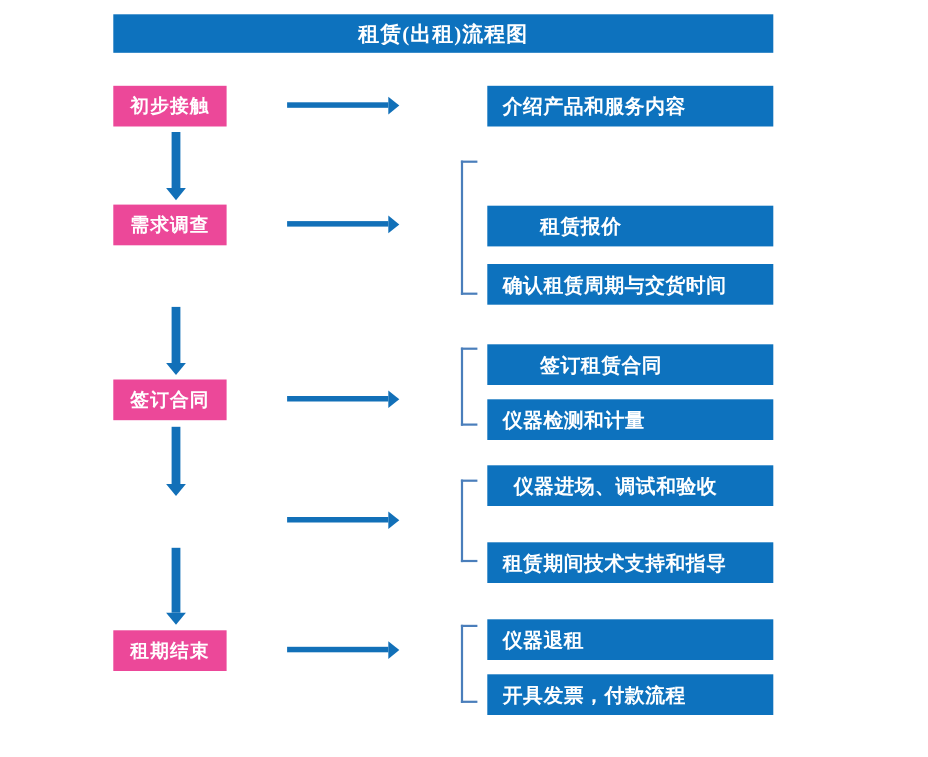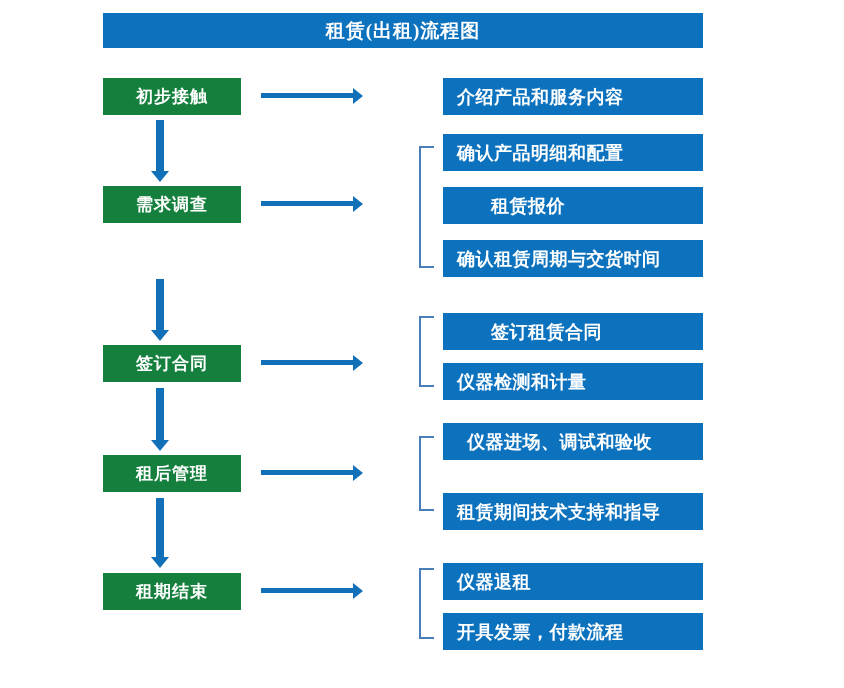--- a/index.html
+++ b/index.html
@@ -12,22 +12,22 @@
   #stage{position:relative;width:844px;height:688px;}
 
   .title-bar{
     position:absolute;left:103px;top:13px;width:600px;height:35px;
     background:#0d72be;color:#ffffff;
     display:flex;align-items:center;justify-content:center;
     font-size:19px;font-weight:bold;letter-spacing:1px;
   }
 
   .stage-box{
-    position:absolute;left:103px;width:138px;height:37px;
-    background:#15803d;color:#ffffff;
+    position:absolute;left:103px;width:103px;height:37px;
+    background:#ec4899;color:#ffffff;
     display:flex;align-items:center;justify-content:center;
     font-size:17px;font-weight:bold;letter-spacing:1px;
   }
 
   .detail-box{
     position:absolute;left:443px;width:260px;height:37px;
     background:#0d72be;color:#ffffff;
     display:flex;align-items:center;
     padding-left:14px;box-sizing:border-box;
     font-size:18px;font-weight:bold;letter-spacing:0.5px;
@@ -70,21 +70,20 @@
 </head>
 <body>
 
 <div id="stage">
 
   <div class="title-bar">租赁(出租)流程图</div>
 
   <div class="stage-box" style="top:78px;">初步接触</div>
   <div class="stage-box" style="top:186px;">需求调查</div>
   <div class="stage-box" style="top:345px;">签订合同</div>
-  <div class="stage-box" style="top:455px;">租后管理</div>
   <div class="stage-box" style="top:573px;">租期结束</div>
 
   <div class="v-arrow" style="left:151px;top:120px;height:62px;">
     <div class="shaft"></div>
     <div class="head"></div>
   </div>
   <div class="v-arrow" style="left:151px;top:279px;height:62px;">
     <div class="shaft"></div>
     <div class="head"></div>
   </div>
@@ -117,21 +116,20 @@
     <div class="shaft"></div>
     <div class="head"></div>
   </div>
 
   <div class="bracket" style="left:419px;top:146px;height:118px;"></div>
   <div class="bracket" style="left:419px;top:316px;height:67px;"></div>
   <div class="bracket" style="left:419px;top:436px;height:71px;"></div>
   <div class="bracket" style="left:419px;top:568px;height:67px;"></div>
 
   <div class="detail-box" style="top:78px;">介绍产品和服务内容</div>
-  <div class="detail-box" style="top:134px;">确认产品明细和配置</div>
   <div class="detail-box" style="top:187px;padding-left:48px;">租赁报价</div>
   <div class="detail-box" style="top:240px;">确认租赁周期与交货时间</div>
   <div class="detail-box" style="top:313px;padding-left:48px;">签订租赁合同</div>
   <div class="detail-box" style="top:363px;">仪器检测和计量</div>
   <div class="detail-box" style="top:423px;padding-left:24px;">仪器进场、调试和验收</div>
   <div class="detail-box" style="top:493px;">租赁期间技术支持和指导</div>
   <div class="detail-box" style="top:563px;">仪器退租</div>
   <div class="detail-box" style="top:613px;">开具发票，付款流程</div>
 
 </div>

